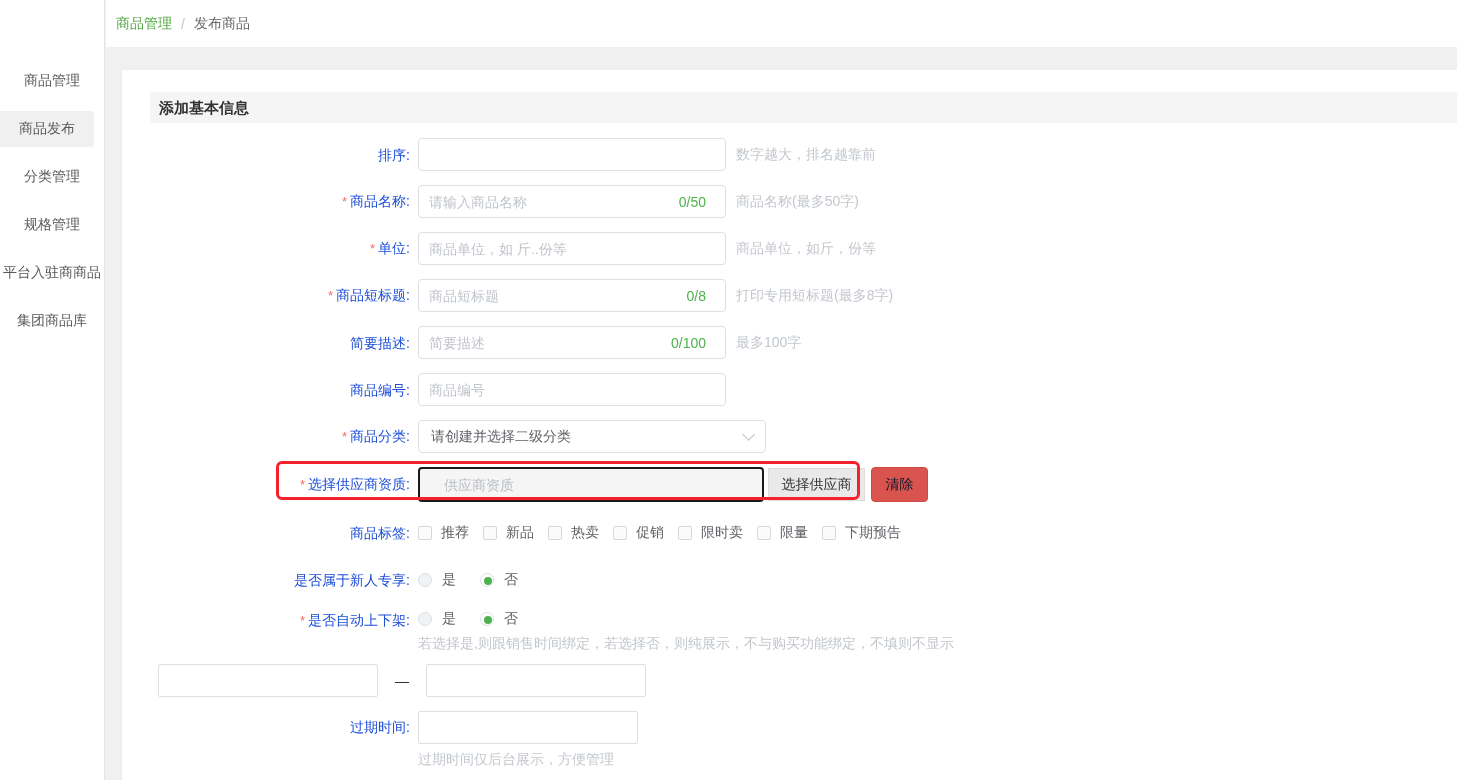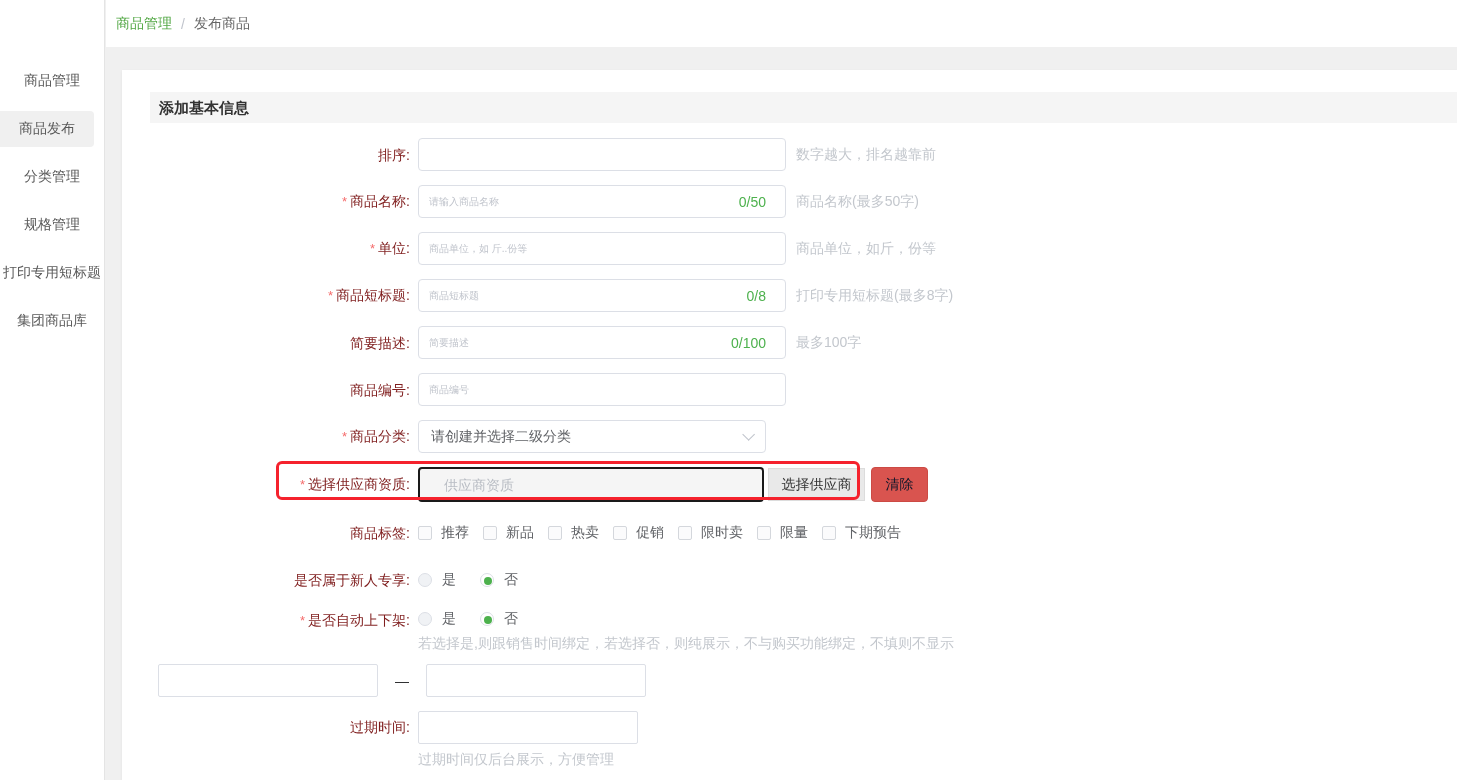--- a/index.html
+++ b/index.html
@@ -31,26 +31,26 @@
     position:absolute; left:122px; top:70px; right:0; bottom:0; background:#fff;
     box-shadow:0 1px 3px rgba(0,0,0,0.06);
   }
   .section-header {
     margin:22px 0 0 28px; height:31px; line-height:31px; background:#f5f5f5;
     padding-left:9px; font-weight:bold; font-size:15px; color:#333;
   }
   
   .form { margin-left:28px; padding-top:15px; }
   .row { display:flex; align-items:center; margin-bottom:14px; min-height:33px; position:relative; }
-  .row-label { width:260px; text-align:right; color:#7f1d1d; flex:none; line-height:20px; }
+  .row-label { width:260px; text-align:right; color:#1d4ed8; flex:none; line-height:20px; }
   .req::before { content:"*"; color:#f56c6c; font-size:13px; margin-right:3px; vertical-align:middle; }
   .ctl { margin-left:8px; }
   .text-input {
-    width:368px; height:33px; border:1px solid #dcdfe6; border-radius:4px;
-    padding:7px 10px; font-size:10px; color:#606266; outline:none; background:#fff;
+    width:308px; height:33px; border:1px solid #dcdfe6; border-radius:4px;
+    padding:7px 10px; font-size:14px; color:#606266; outline:none; background:#fff;
   }
   .text-input::placeholder { color:#c0c4cc; }
   .input-wrap { position:relative; margin-left:8px; }
   .input-wrap .text-input { margin-left:0; }
   .counter {
     position:absolute; right:20px; top:50%; transform:translateY(-50%);
     color:#4db14d; background:#fff; font-size:14px; padding-left:5px;
   }
   .hint { color:#c3c7cd; margin-left:10px; }
   .select-box {
@@ -114,21 +114,21 @@
   .expire-stack .sub-hint { margin-left:0; }
 </style>
 </head>
 <body>
 
 <nav class="sidebar">
   <div class="side-item">商品管理</div>
   <div class="side-item active">商品发布</div>
   <div class="side-item">分类管理</div>
   <div class="side-item">规格管理</div>
-  <div class="side-item">打印专用短标题</div>
+  <div class="side-item">平台入驻商商品</div>
   <div class="side-item">集团商品库</div>
 </nav>
 
 <header class="topbar">
   <span class="crumb-link">商品管理</span>
   <span class="crumb-sep">/</span>
   <span class="crumb-current">发布商品</span>
 </header>
 
 <main class="card">

